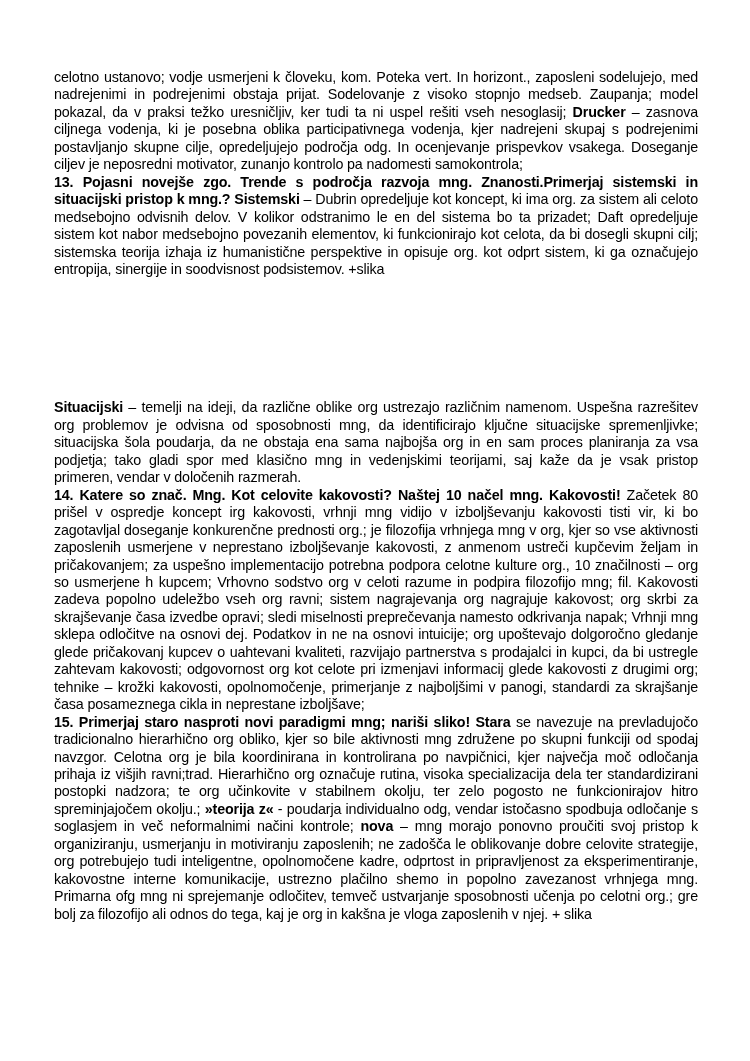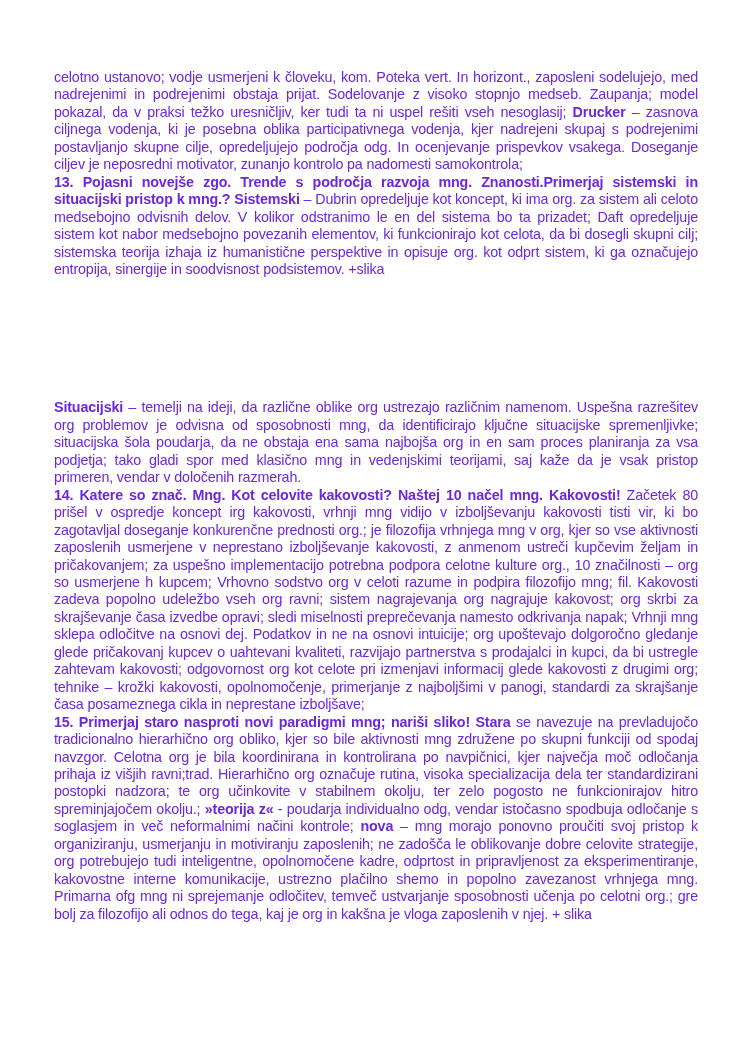--- a/index.html
+++ b/index.html
@@ -1,20 +1,20 @@
 <!DOCTYPE html>
 <html><head>
 <meta charset="utf-8">
 <style>
   html, body { margin:0; padding:0; background:#ffffff; }
   body { width:750px; height:1061px; position:relative; overflow:hidden; }
   .page {
     position:absolute; left:54px; top:69px; width:644px;
     font-family:"Liberation Sans", sans-serif;
-    font-size:14.3px; line-height:17.45px; color:#6d28d9;
+    font-size:14.3px; line-height:17.45px; color:#000000;
     text-align:justify; letter-spacing:-0.15px;
   }
   .page p { margin:0; }
   .page b { font-weight:bold; }
   .figure-gap { height:121px; }
 </style>
 </head>
 <body>
 
 <div class="page">

